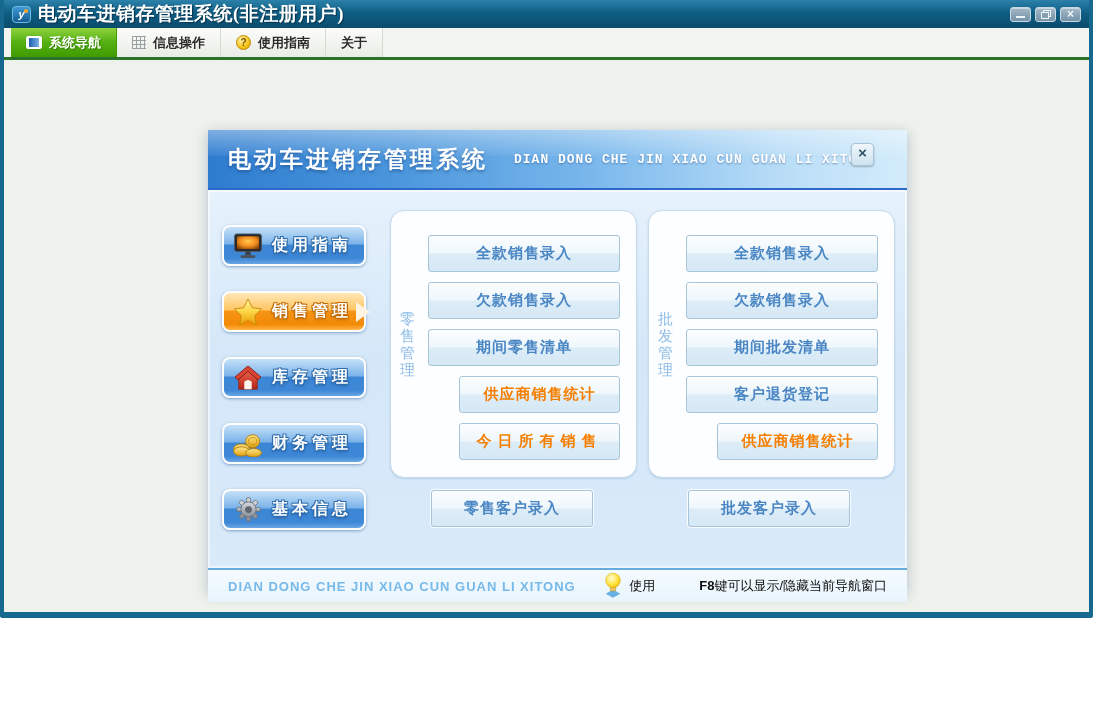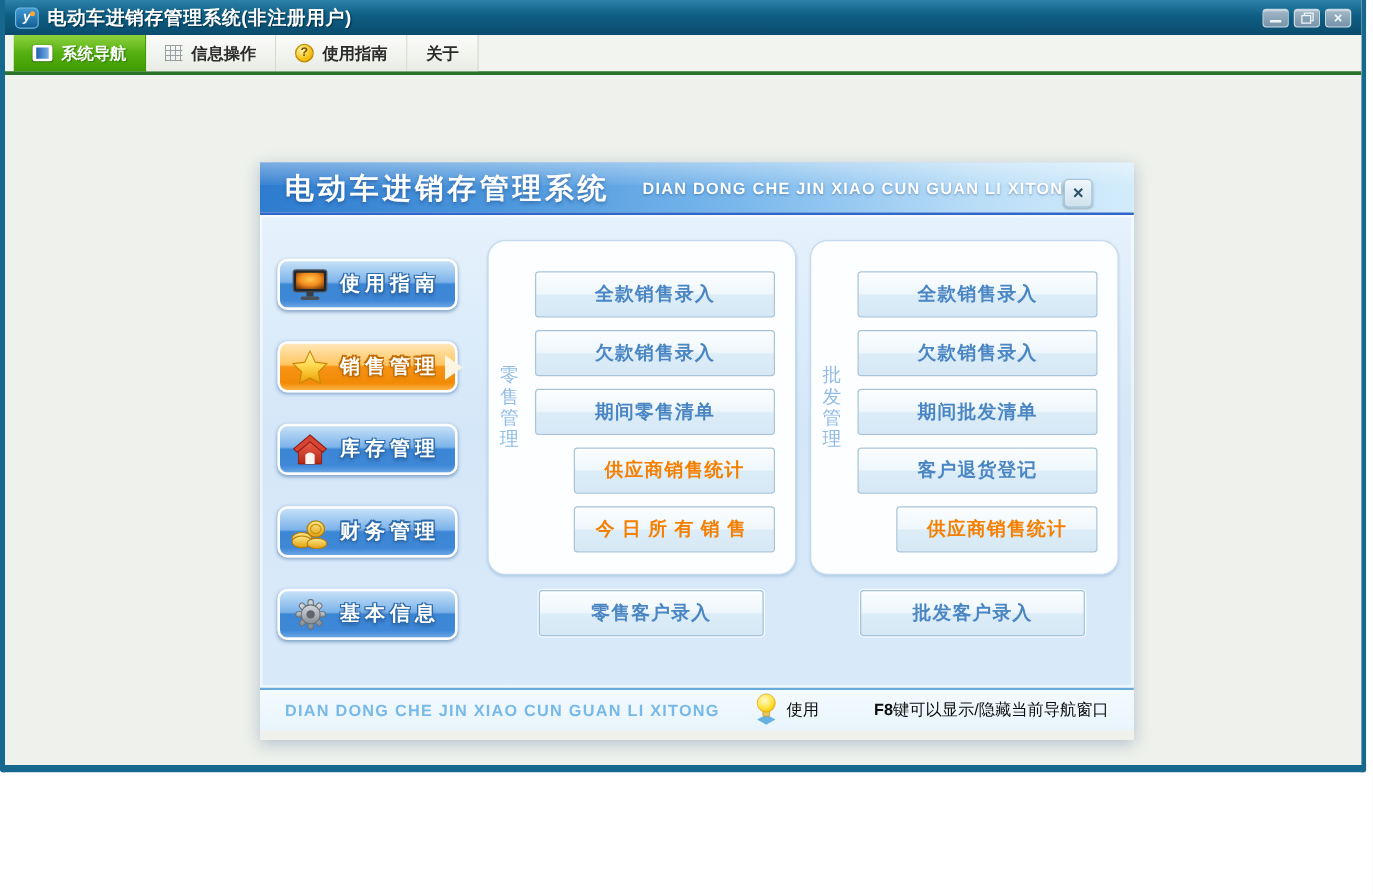--- a/index.html
+++ b/index.html
@@ -10,21 +10,21 @@
     border-left:4px solid #16688f; border-right:4px solid #16688f; border-bottom:6px solid #16688f;
     border-bottom-left-radius:3px; border-bottom-right-radius:3px; background:#eef1ec; }
 
   .title-bar { height:28px; background:linear-gradient(#2c82aa 0%, #0f5e84 45%, #0a4c6d 100%);
     display:flex; align-items:center; padding:0 8px; gap:7px; }
   .app-logo { width:19px; height:17px; border-radius:4px; background:linear-gradient(#3f9ad4,#135d93);
     border:1px solid #6dbbe4; color:#fff; font-size:11px; font-weight:bold; font-style:italic;
     display:flex; align-items:center; justify-content:center; position:relative; }
   .app-logo::after { content:''; position:absolute; right:2px; top:2px; width:4px; height:4px;
     border-radius:50%; background:#ffa62b; }
-  .win-title { color:#fff; font-size:15px; font-weight:bold; text-shadow:1px 1px 1px #03334d; letter-spacing:.5px; }
+  .win-title { color:#fff; font-size:19px; font-weight:bold; text-shadow:1px 1px 1px #03334d; letter-spacing:.5px;font-family:Liberation Serif, serif; }
   .win-controls { margin-left:auto; display:flex; gap:4px; }
   .win-btn { width:21px; height:15px; border-radius:3px; cursor:default;
     background:linear-gradient(#a3b9c8,#7693a8); border:1px solid #c9d8e2;
     box-shadow:inset 0 1px 0 rgba(255,255,255,.45); display:flex; align-items:center; justify-content:center;
     color:#eef5f9; font-size:12px; font-weight:bold; line-height:1; }
   .glyph-min { width:9px; height:2px; background:#eef5f9; margin-top:6px; }
   .glyph-restore { position:relative; width:10px; height:9px; }
   .glyph-restore::before { content:''; position:absolute; right:0; top:0; width:6px; height:5px; border:1px solid #eef5f9; }
   .glyph-restore::after  { content:''; position:absolute; left:0; bottom:0; width:6px; height:5px; border:1px solid #eef5f9; background:#86a0b2; }
 
@@ -43,23 +43,23 @@
                repeating-linear-gradient(90deg,#98a0a4 0 1px,transparent 1px 4px); }
   .guide-icon { width:15px; height:15px; border-radius:50%;
     background:radial-gradient(circle at 35% 30%, #fff3b0, #f7c61e 55%, #d99a00 100%);
     border:1px solid #c18a00; color:#7a5200; font-size:10px; font-weight:bold;
     display:flex; align-items:center; justify-content:center; }
 
   
   .dialog { position:absolute; left:208px; top:130px; width:699px; height:462px; z-index:5;
     box-shadow:0 3px 12px rgba(30,70,120,.28); }
 
-  .dlg-header { height:42px; position:relative; display:flex; align-items:center; padding:0 20px;
+  .dlg-header { height:60px; position:relative; display:flex; align-items:center; padding:0 20px;
     background:linear-gradient(90deg,#2e7ccf 0%, #4c97dd 28%, #7ab8ec 55%, #b9ddf7 82%, #d3ecfb 100%);
-    border-bottom:2px solid #2f66c9; }
+    border-bottom:2px solid #2f66c9;font-family:Liberation Mono, monospace; }
   .dlg-header::before { content:''; position:absolute; left:0; right:0; top:0; height:45%;
     background:linear-gradient(rgba(255,255,255,.38),rgba(255,255,255,.05)); pointer-events:none; }
   .dlg-title { font-size:23px; font-weight:bold; color:#fff; letter-spacing:3px;
     text-shadow:0 2px 3px rgba(20,60,120,.5); position:relative; }
   .dlg-subtitle { font-size:13px; font-weight:bold; color:#fff; margin-left:26px; letter-spacing:1px;
     text-shadow:0 1px 2px rgba(20,60,120,.45); position:relative; }
   .dlg-close { position:absolute; right:33px; top:13px; width:23px; height:23px;
     background:linear-gradient(#f0f7fc,#cfe2ee); border:1px solid #a8c6da; border-radius:4px;
     color:#2e5368; font-weight:bold; font-size:15px; line-height:1;
     display:flex; align-items:center; justify-content:center; box-shadow:0 1px 2px rgba(0,0,0,.25); cursor:default; }
@@ -89,21 +89,21 @@
   .group-label { position:absolute; left:9px; top:50%; transform:translateY(-50%); width:15px;
     font-size:15px; line-height:17px; color:#8fbce6; text-align:center; word-break:break-all; }
   .panel-buttons { position:absolute; left:37px; top:24px; width:192px; display:flex; flex-direction:column; gap:10px; }
   .pbtn { height:37px; border:1px solid #a6c4da; border-radius:3px; cursor:default;
     background:linear-gradient(#fbfdfe 0%, #eff7fc 48%, #dcedf8 52%, #d6e8f5 100%);
     box-shadow:0 0 0 1px rgba(255,255,255,.85), inset 0 1px 0 #fff;
     color:#4a86c3; font-weight:bold; font-size:15px; letter-spacing:1px;
     display:flex; align-items:center; justify-content:center; white-space:nowrap; }
   .pbtn.accent { color:#f57f00;margin-left:31px; }
   .pbtn.spaced { letter-spacing:6px; }
-  .entry-btn { position:absolute; top:300px; width:180px; height:37px; }
+  .entry-btn { position:absolute; top:300px; width:162px; height:37px; }
   .entry-btn.retail-entry { left:223px; }
   .entry-btn.wholesale-entry { left:480px; }
 
   
   .dlg-footer { height:34px; background:linear-gradient(#f4fbff,#e8f4fc); border-top:2px solid #66abdc;
     display:flex; align-items:center; padding:0 20px; }
   .footer-pinyin { color:#77b9e8; font-weight:bold; font-size:13px; letter-spacing:1px; }
   .footer-tip { margin-left:auto; display:flex; align-items:center; gap:6px; font-size:13px; color:#0d0d0d; }
   .footer-tip b { font-weight:bold;padding-left:44px; }
 </style>

